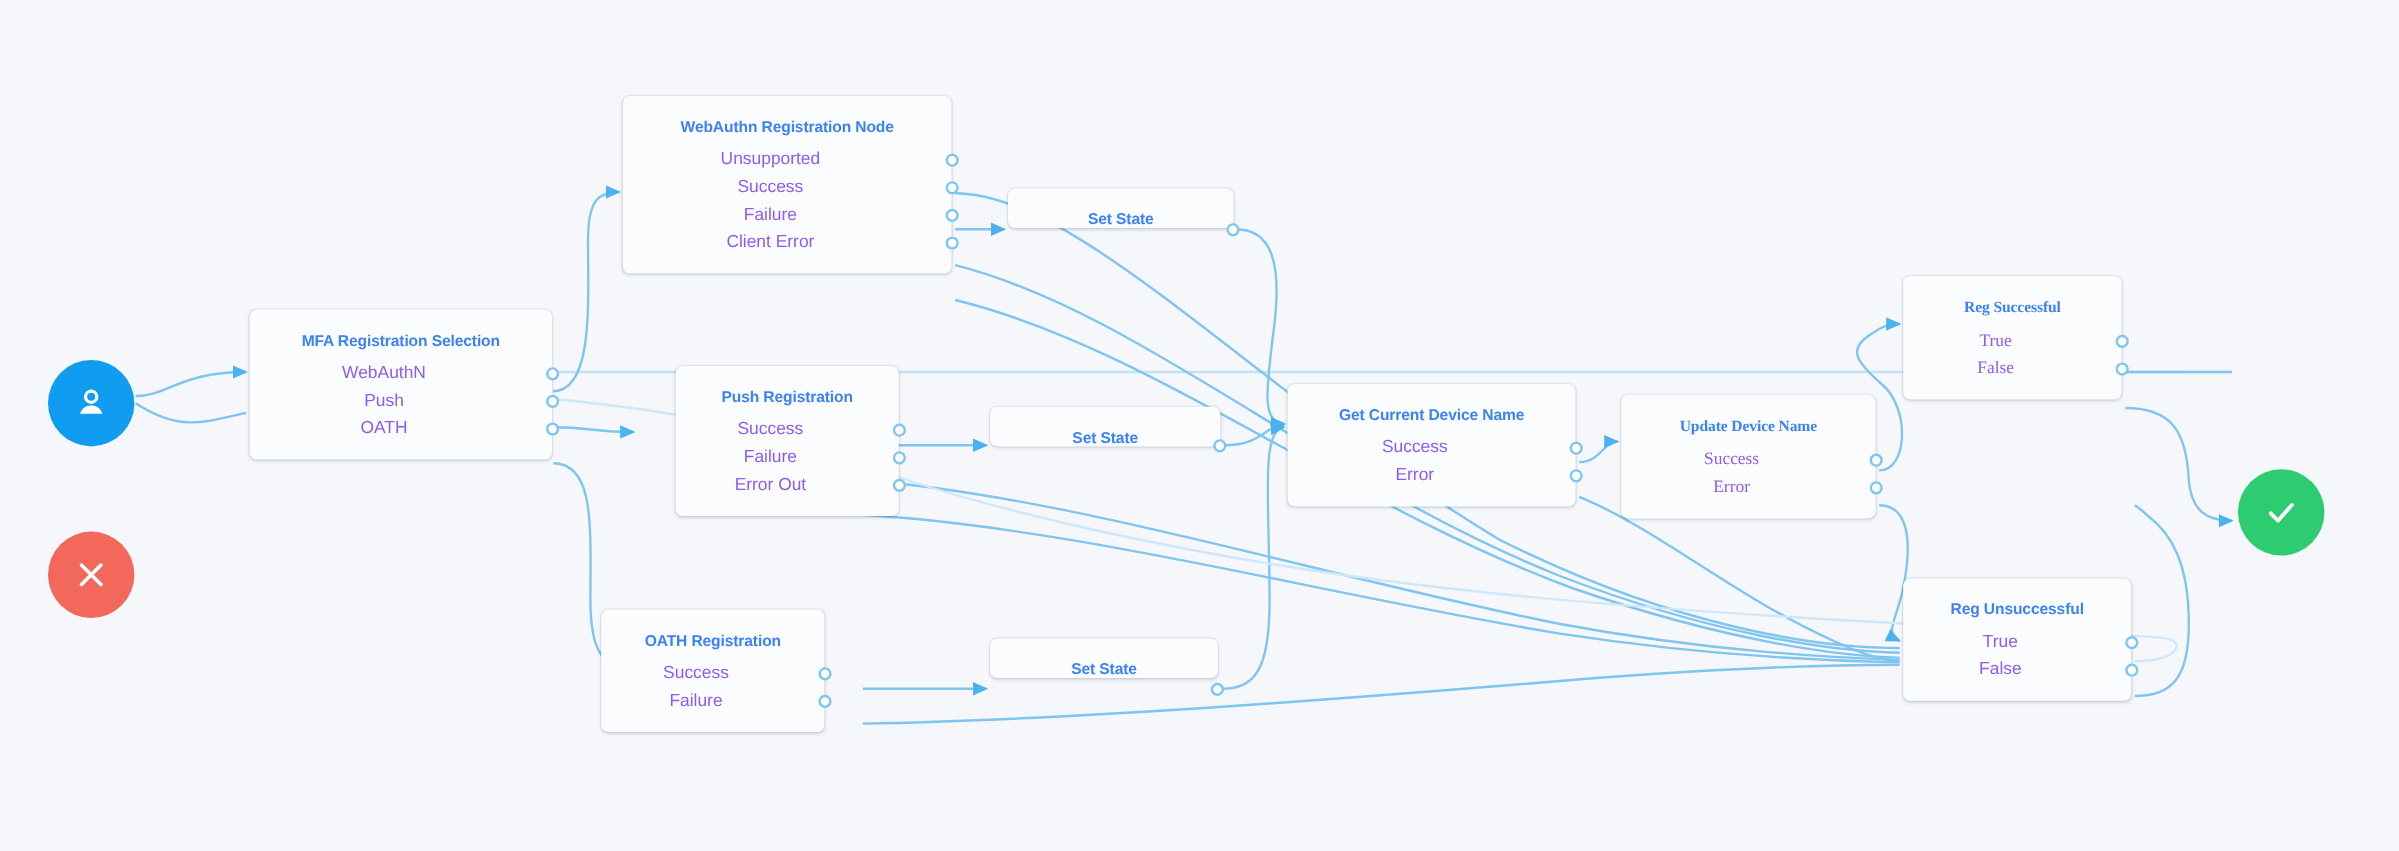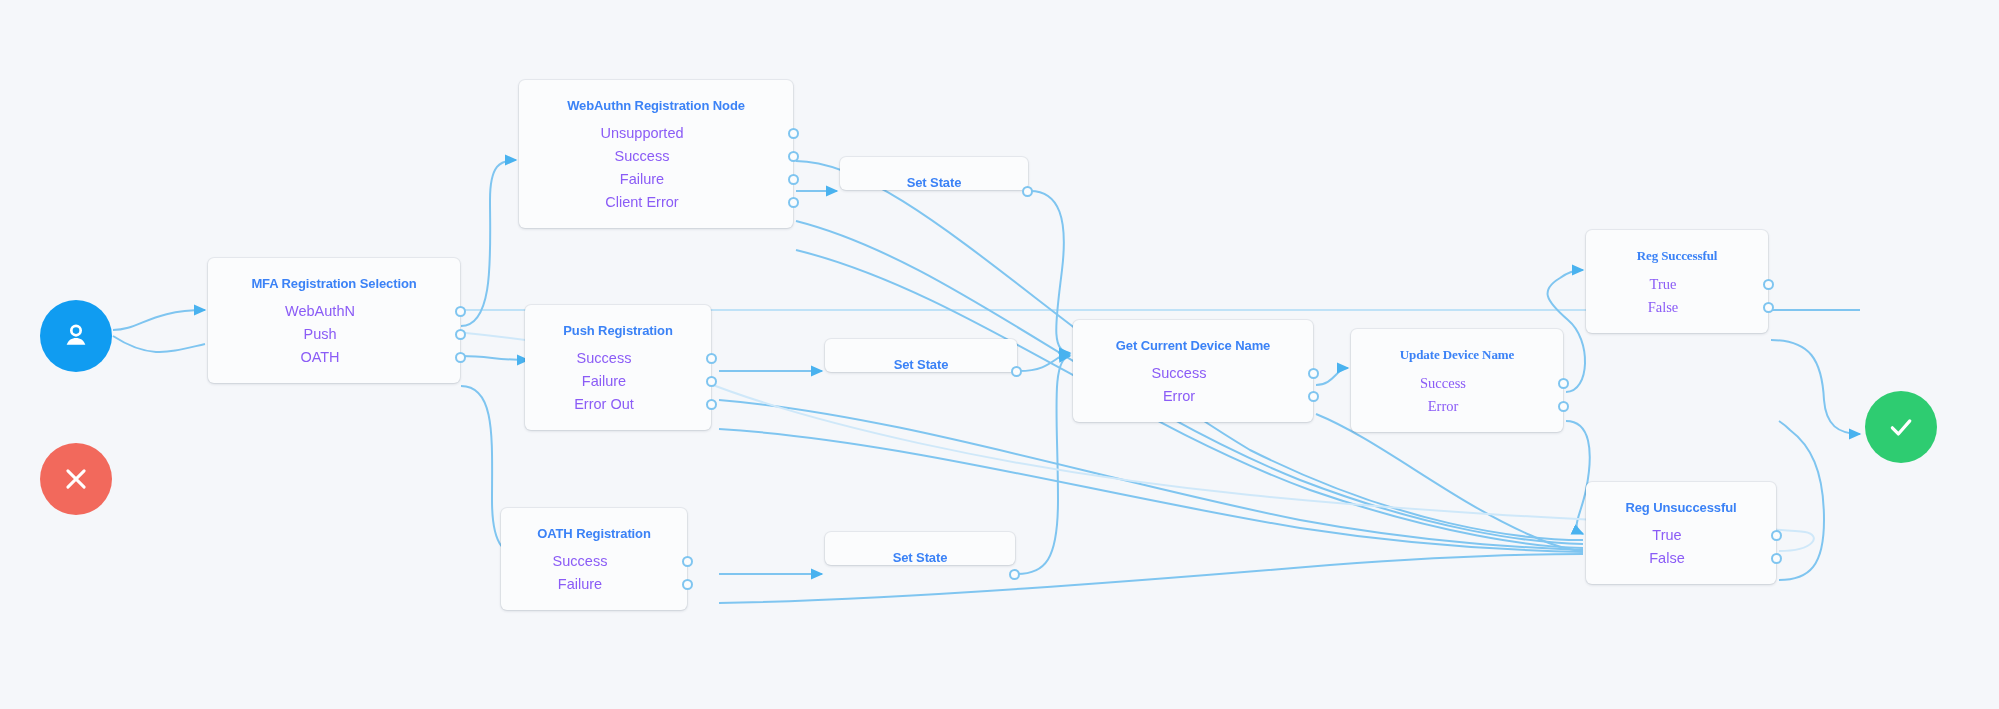--- a/index.html
+++ b/index.html
@@ -217,21 +217,21 @@
         <span>Failure</span>
         <span class="port-dot"></span>
       </div>
       <div class="port">
         <span>Client Error</span>
         <span class="port-dot"></span>
       </div>
     </div>
   </div>
 
-  <div class="node" style="left:525px; top:305px; width:186px;">
+  <div class="node" style="left:563px; top:305px; width:186px;">
     <div class="node-title">Push Registration</div>
     <div class="ports">
       <div class="port">
         <span>Success</span>
         <span class="port-dot"></span>
       </div>
       <div class="port">
         <span>Failure</span>
         <span class="port-dot"></span>
       </div>

